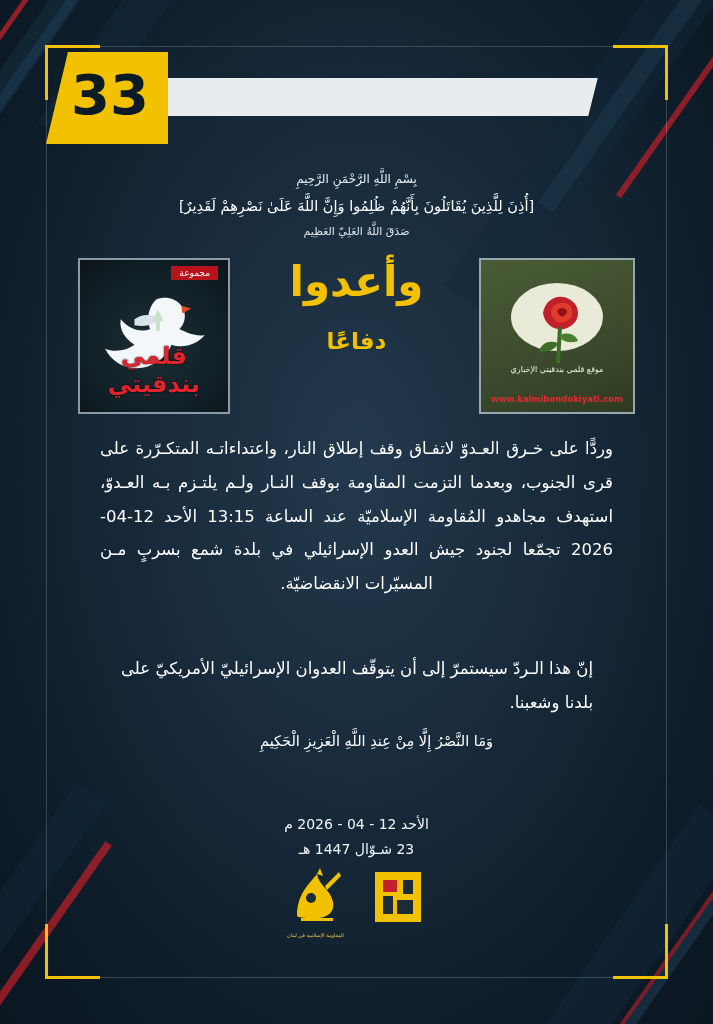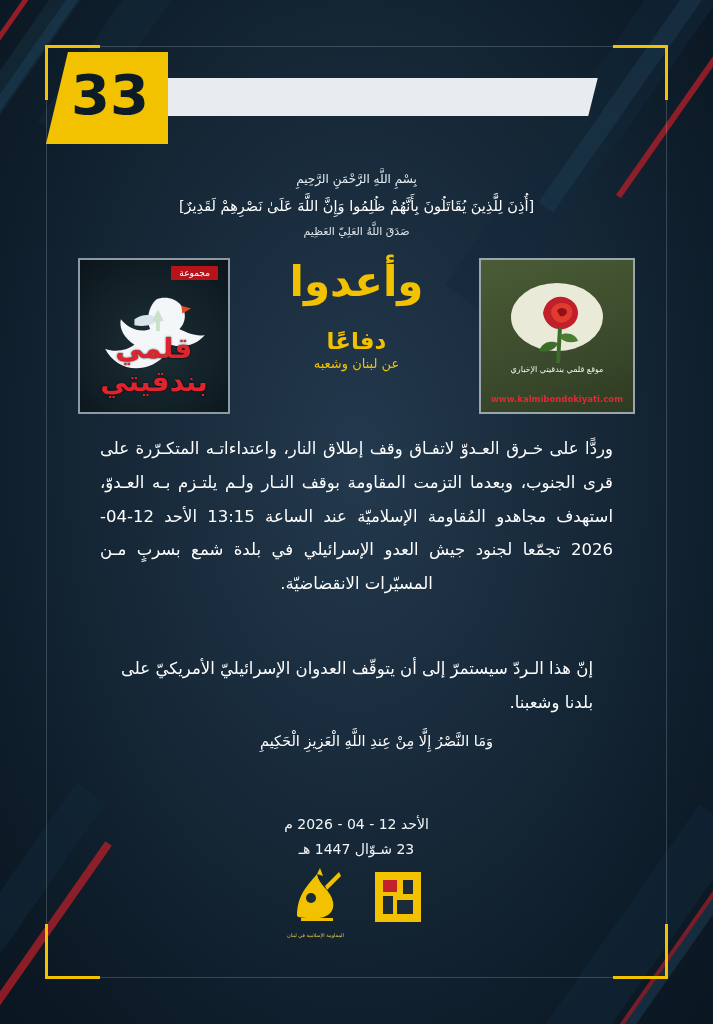--- a/index.html
+++ b/index.html
@@ -159,21 +159,21 @@
     left: 50%; top: 48%;
     transform: translate(-50%,-50%);
     width: 118px; height: 86px;
   }
   .logo-left-img .red-script {
     position: absolute;
     bottom: 14px;
     left: 0; right: 0;
     text-align: center;
     color: #e0242e;
-    font-size: 28px;
+    font-size: 24px;
     font-weight: bold;
     text-shadow: 0 0 2px #000;
   }
   
   .calligraphy {
     position: absolute;
     left: 50%;
     transform: translateX(-50%);
     top: 2px;
     width: 200px;
@@ -348,21 +348,20 @@
         <path d="M40 30 C48 24 58 24 66 30 C60 36 50 38 40 36 Z" fill="#dbe3ea"></path>
         <path d="M58 32 l6 -12 l6 12 l-4 0 l0 10 l-4 0 l0 -10 z" fill="#c8e1c9"></path>
         <path d="M88 16 l10 3 l-9 5 z" fill="#e04b20"></path>
       </svg>
       <div class="red-script">قلمي بندقيتي</div>
     </div>
 
     <div class="calligraphy">
       <div class="big">وأعدوا</div>
       <div class="sub1">دفاعًا</div>
-      <div class="sub2">عن لبنان وشعبه</div>
     </div>
 
     <div class="logo-right-img">
       <svg class="rose" viewBox="0 0 120 100">
         <ellipse cx="60" cy="40" rx="46" ry="34" fill="#e9ead7"></ellipse>
         <path d="M46 36 C48 22 62 16 72 22 C84 28 84 44 72 50 C62 56 48 50 46 36 Z" fill="#c0202a"></path>
         <path d="M54 34 C56 26 66 24 72 28 C78 33 76 42 68 45 C61 48 54 42 54 34 Z" fill="#e03b2c"></path>
         <path d="M60 34 C62 30 68 30 70 34 C70 38 66 40 63 39 Z" fill="#8f1018"></path>
         <path d="M63 50 L61 86" stroke="#3e6b2a" stroke-width="4" fill="none"></path>
         <path d="M61 66 C50 62 44 68 42 74 C52 76 59 72 61 66 Z" fill="#3e6b2a"></path>

